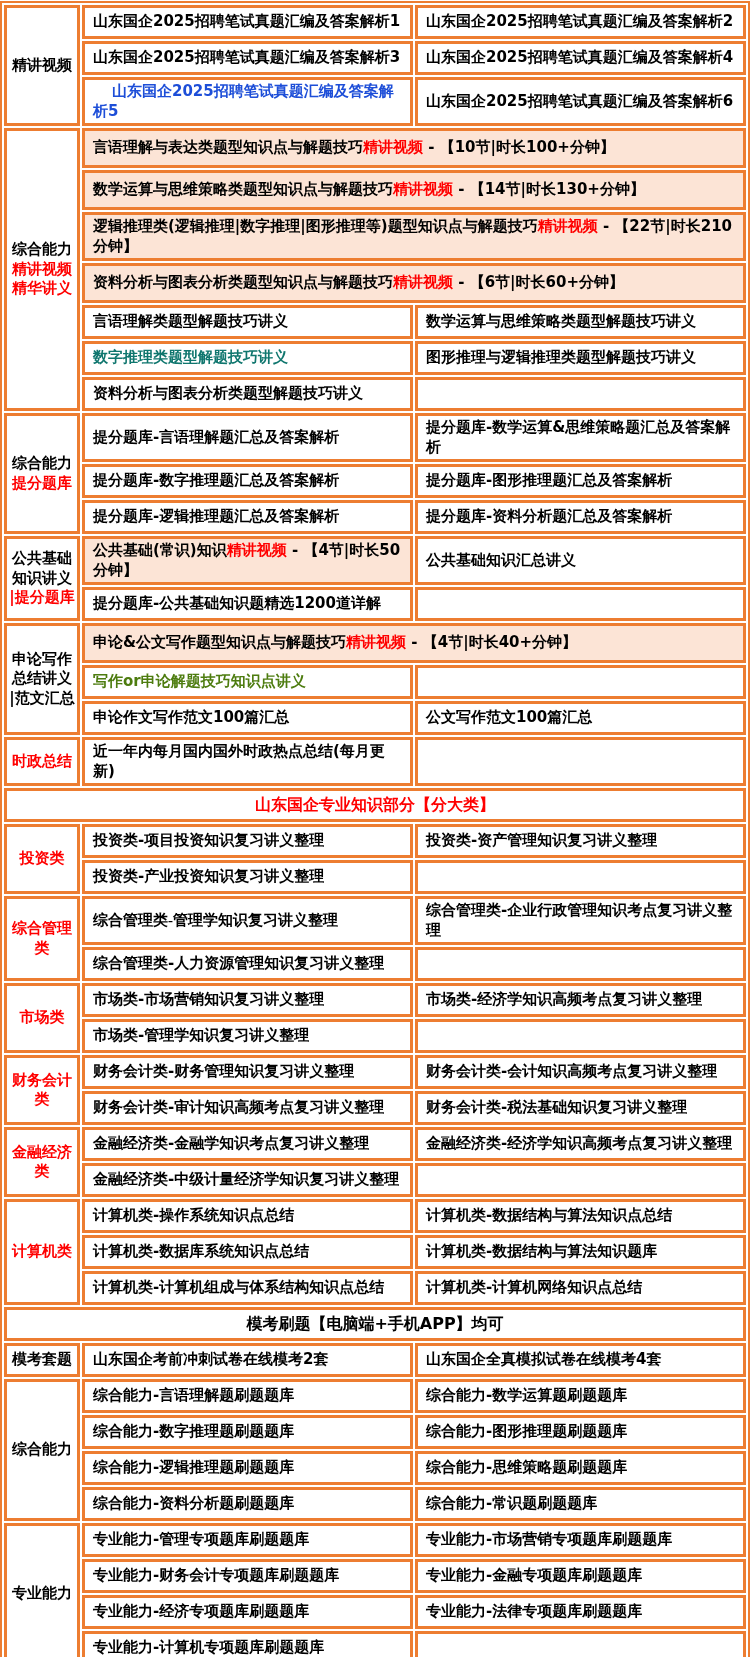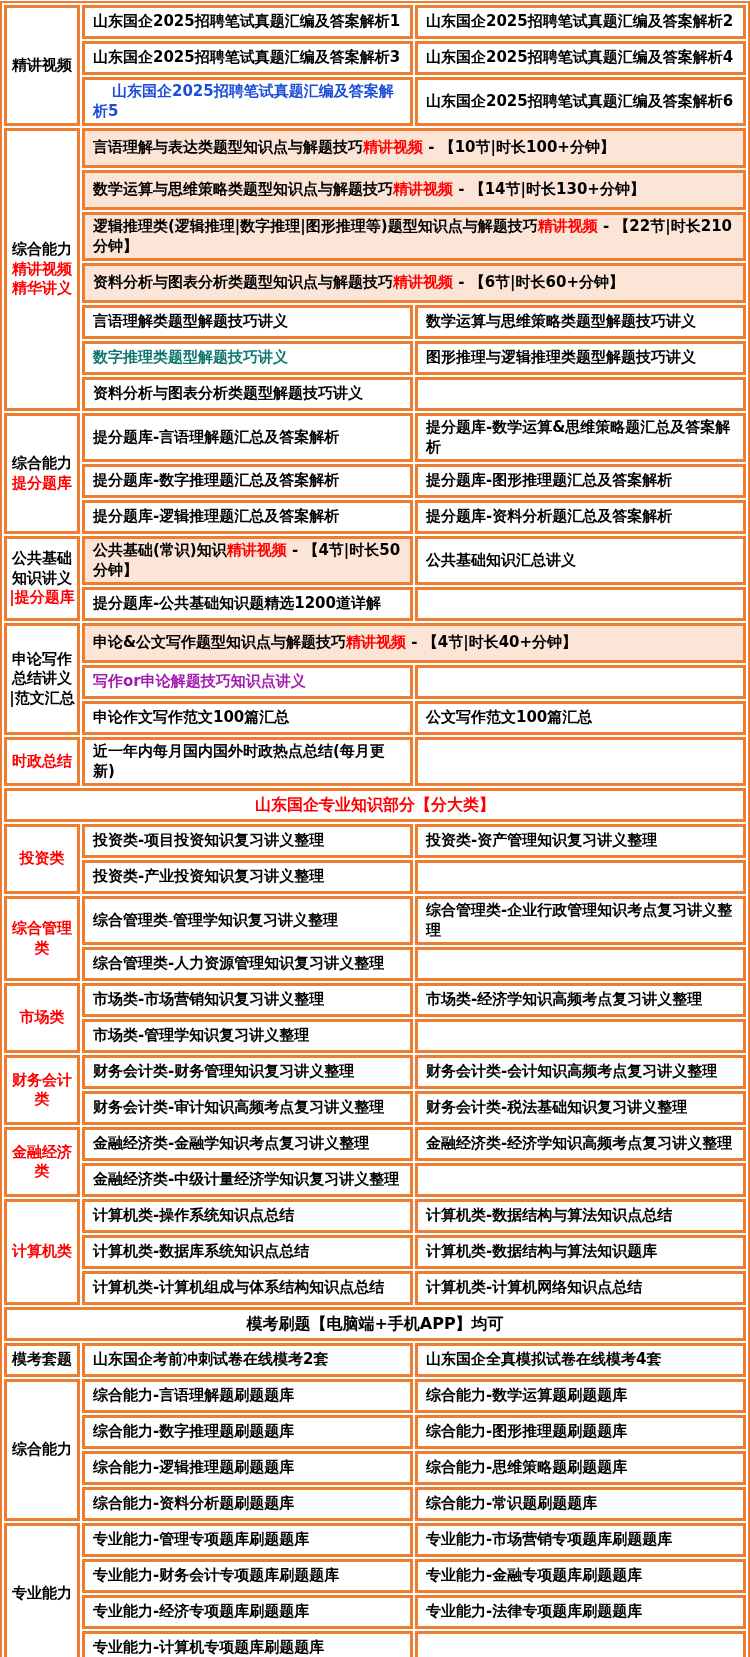--- a/index.html
+++ b/index.html
@@ -107,21 +107,21 @@
         <td></td>
       </tr>
       <tr>
         <td class="label" rowspan="3">
           <div style="color: rgb(0, 0, 0);">申论写作总结讲义</div>
           <div style="color: rgb(0, 0, 0);">|范文汇总</div>
         </td>
         <td colspan="2" class="peach tall"><span style="color: rgb(0, 0, 0);">申论&amp;公文写作题型知识点与解题技巧</span><span style="color: rgb(255, 0, 0);">精讲视频</span><span style="color: rgb(0, 0, 0);"> - 【4节|时长40+分钟】</span></td>
       </tr>
       <tr>
-        <td><span style="color: #a21caf;">写作or申论解题技巧知识点讲义</span></td>
+        <td><span style="color: #4d7c0f;">写作or申论解题技巧知识点讲义</span></td>
         <td></td>
       </tr>
       <tr>
         <td><span style="color: rgb(0, 0, 0);">申论作文写作范文100篇汇总</span></td>
         <td><span style="color: rgb(0, 0, 0);">公文写作范文100篇汇总</span></td>
       </tr>
       <tr>
         <td class="label" rowspan="1">
           <div style="color: rgb(255, 0, 0);">时政总结</div>
         </td>

